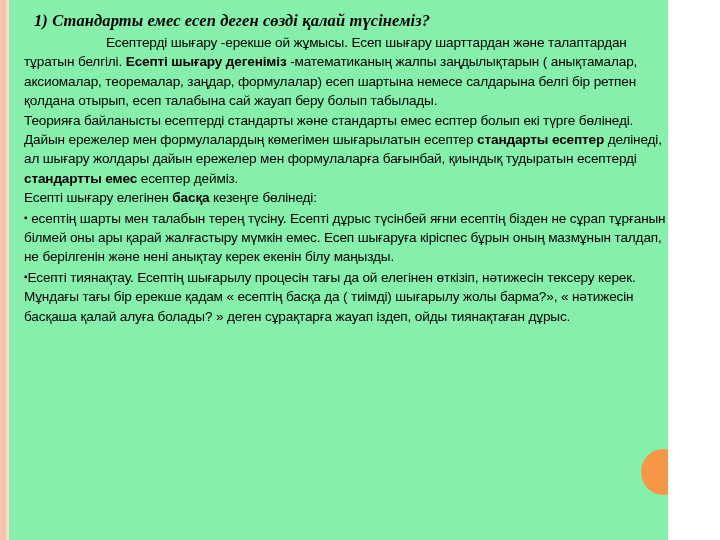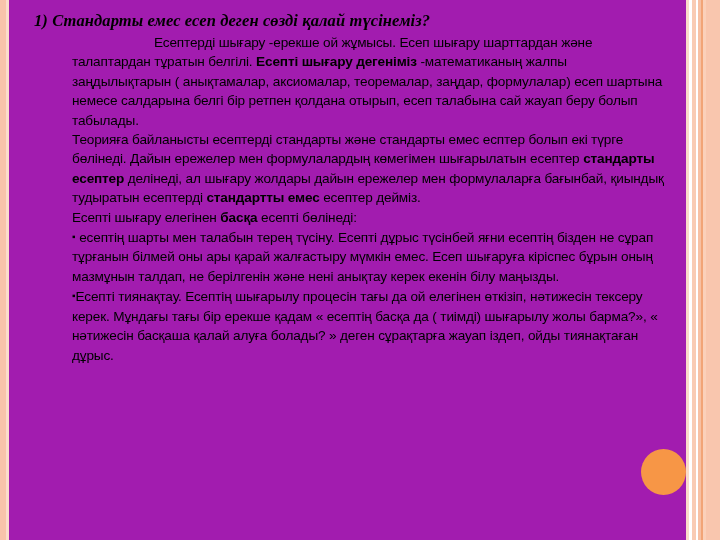--- a/index.html
+++ b/index.html
@@ -8,23 +8,23 @@
   }
   body {
     width: 720px;
     height: 540px;
     overflow: hidden;
     background: #ffffff;
     font-family: "Liberation Sans", sans-serif;
   }
   #slide {
     position: relative;
-    width: 720px;
+    width: 668px;
     height: 540px;
-    background: #a21caf;
+    background: #86efac;
     overflow: hidden;
   }
 
   
   .stripe {
     position: absolute;
     top: 0;
     height: 540px;
   }
   
@@ -71,21 +71,20 @@
     letter-spacing: 0.1px;
     white-space: nowrap;
   }
 
   .body-block {
     font-family: "Liberation Sans", sans-serif;
     font-size: 13.6px;
     line-height: 19.4px;
     color: #000000;
     letter-spacing: -0.15px;
-    margin-left: 48px;
   }
   .para {
     margin: 0;
     text-align: left;
   }
   .para.indent {
     text-indent: 82px;
   }
   .b { font-weight: bold; }
   .bullet-sq {
@@ -111,19 +110,19 @@
   <div class="stripe s-r-7"></div>
   <div class="stripe s-r-8"></div>
 
   <div class="circle-deco"></div>
 
   <div id="content">
     <div class="slide-title">1)  Стандарты емес есеп деген сөзді қалай түсінеміз?</div>
     <div class="body-block" id="body-block">
         <div class="para indent"><span>Есептерді шығару -ерекше ой жұмысы. Есеп шығару  шарттардан және талаптардан тұратын белгілі. </span><span class="b">Есепті шығару дегеніміз</span><span> -математиканың жалпы заңдылықтарын ( анықтамалар, аксиомалар, теоремалар, заңдар, формулалар) есеп шартына немесе салдарына белгі бір ретпен қолдана отырып, есеп талабына сай  жауап беру болып табылады.</span></div>
         <div class="para"><span>Теорияға байланысты есептерді стандарты және стандарты емес есптер болып екі түрге бөлінеді. Дайын ережелер мен формулалардың көмегімен шығарылатын есептер </span><span class="b">стандарты есептер</span><span> делінеді, ал шығару жолдары дайын ережелер мен формулаларға бағынбай, қиындық тудыратын есептерді </span><span class="b">стандартты емес</span><span> есептер дейміз.</span></div>
-        <div class="para"><span>Есепті шығару елегінен </span><span class="b">басқа</span><span> есепті бөлінеді:</span></div>
+        <div class="para"><span>Есепті шығару елегінен </span><span class="b">басқа</span><span> кезеңге бөлінеді:</span></div>
         <div class="para"><span class="bullet-sq">▪</span><span> есептің шарты мен талабын терең түсіну. Есепті дұрыс түсінбей яғни есептің бізден не сұрап тұрғанын білмей оны ары қарай жалғастыру мүмкін емес. Есеп шығаруға кіріспес бұрын оның мазмұнын талдап, не берілгенін және нені анықтау керек екенін білу маңызды.</span></div>
         <div class="para"><span class="bullet-sq">▪</span><span>Есепті тиянақтау. Есептің шығарылу процесін тағы да ой елегінен өткізіп, нәтижесін тексеру керек.  Мұндағы тағы бір ерекше қадам « есептің басқа да ( тиімді) шығарылу жолы барма?», « нәтижесін басқаша  қалай алуға болады? » деген сұрақтарға жауап іздеп, ойды тиянақтаған дұрыс.</span></div>
       </div>
   </div>
 
 </div>
 
 </body></html>

